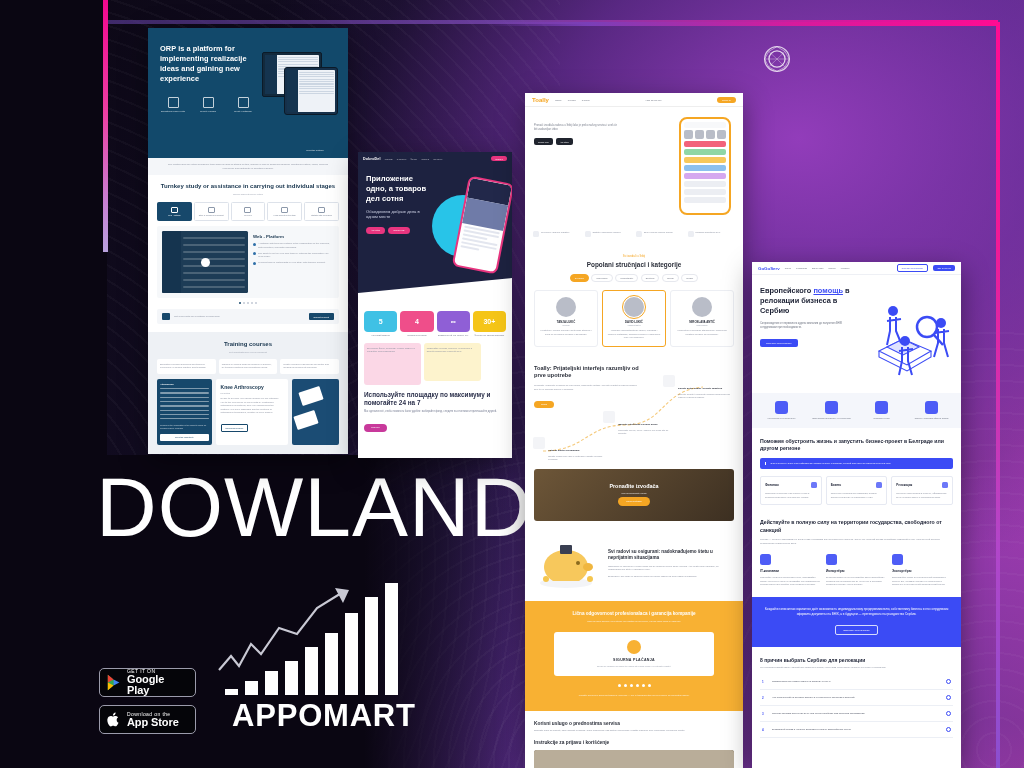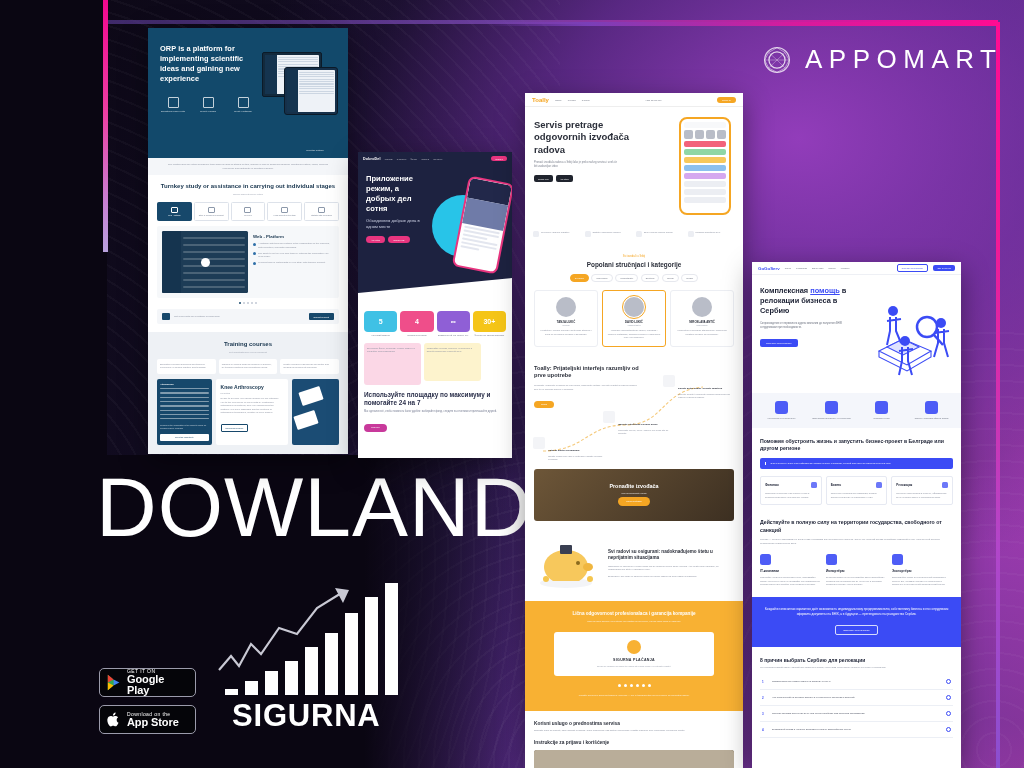--- a/index.html
+++ b/index.html
@@ -305,21 +305,20 @@
 
   <div class="logo">
     <span class="logo-gem">
       <svg viewBox="0 0 32 32" width="30" height="30">
         <circle cx="16" cy="16" r="13.2" fill="none" stroke="rgba(255,255,255,.75)" stroke-width="1.3"></circle>
         <circle cx="16" cy="16" r="8.6" fill="none" stroke="rgba(255,255,255,.8)" stroke-width="1.3"></circle>
         <path d="M16 2.8 L24.5 8 L29 16 L24.5 24.5 L16 29.2 L7.2 24.5 L2.8 16 L7.2 8 Z" fill="none" stroke="rgba(255,255,255,.55)" stroke-width=".9"></path>
         <path d="M7.2 8 L16 16 L24.5 8 M2.8 16 L16 16 L29 16 M7.2 24.5 L16 16 L24.5 24.5" fill="none" stroke="rgba(255,255,255,.45)" stroke-width=".75"></path>
       </svg>
     </span>
-    <span class="logo-text">APPOMART</span>
   </div>
 
   <div class="title-main">DOWLANDS</div>
 
   <div class="badges">
     <div class="badge">
       <span class="badge-icon">
         <svg viewBox="0 0 20 22" width="16" height="17">
           <path d="M2 1 L13.5 11 L2 21 Z" fill="#34a853"></path>
           <path d="M2 1 L13.5 11 L2 21 Z" fill="none"></path>
@@ -357,25 +356,25 @@
         <i style="height: 14px;"></i>
         <i style="height: 24px;"></i>
         <i style="height: 34px;"></i>
         <i style="height: 48px;"></i>
         <i style="height: 62px;"></i>
         <i style="height: 82px;"></i>
         <i style="height: 98px;"></i>
         <i style="height: 112px;"></i>
       </div>
   </div>
-  <div class="dowlands">SIGURNA</div>
+  <div class="dowlands">APPOMART</div>
 
   <div class="panel p1">
     <div class="p1-hero">
-      <h2>ORP is a platform for implementing scientific ideas and gaining new experience</h2>
+      <h2>ORP is a platform for implementing realizacije ideas and gaining new experience</h2>
       <div class="p1-feats">
         <div class="p1-feat">
             <div class="ic"></div>
             <span>Educational online portal</span>
           </div>
         <div class="p1-feat">
             <div class="ic"></div>
             <span>Remote learning</span>
           </div>
         <div class="p1-feat">
@@ -537,21 +536,21 @@
       <span class="p2-logo">DobroDel</span>
       <span class="mi">Главная</span>
       <span class="mi">О проекте</span>
       <span class="mi">Фонды</span>
       <span class="mi">Новости</span>
       <span class="mi">Контакты</span>
       <span class="pill">Скачать</span>
     </div>
     <div class="p2-hero">
       <div class="p2-circle"></div>
-      <h2>Приложение режим, а добрых дел сотня</h2>
+      <h2>Приложение одно, а товаров дел сотня</h2>
       <p>Объединяем добрые дела в одном месте</p>
       <div class="p2-btns">
         <span class="b">App Store</span>
         <span class="b">Google Play</span>
       </div>
       <div class="p2-phone">
         <div class="top"></div>
           <div class="im"></div>
         <i></i>
           <i></i>
@@ -598,21 +597,20 @@
   <div class="panel p3">
     <div class="p3-nav">
       <span class="p3-logo">Toally</span>
       <span class="mi">Usluge</span>
       <span class="mi">Izvođači</span>
       <span class="mi">O nama</span>
       <span class="mi" style="margin-left:auto">+381 11 000 000</span>
       <span class="pill">Prijavi se</span>
     </div>
     <div class="p3-hero">
-      <h2>Servis pretrage odgovornih izvođača radova</h2>
       <p>Pronaći izvođača radova u Srbiji lako je preko našeg servisa i uvek će biti zadovoljan izbor.</p>
       <div class="p3-stores">
         <span class="sb">Google Play</span>
         <span class="sb">App Store</span>
       </div>
       <div class="p3-phone">
         <div class="hd"></div>
         <div class="av">
             <i></i>
             <i></i>
@@ -766,21 +764,21 @@
       <span class="p4-logo">GoGoServ</span>
       <span class="mi">Услуги</span>
       <span class="mi">О компании</span>
       <span class="mi">Бизнес-виза</span>
       <span class="mi">Отзывы</span>
       <span class="mi">Контакты</span>
       <span class="btn1">Получить консультацию</span>
       <span class="btn2">+381 11 000 000</span>
     </div>
     <div class="p4-hero">
-      <h2><span>Комплексная </span><b>помощь</b><span> в релокации бизнеса в Сербию</span></h2>
+      <h2><span>Европейского </span><b>помощь</b><span> в релокации бизнеса в Сербию</span></h2>
       <p>Сопровождение от первичного аудита компании до получения ВНЖ сотрудниками при необходимости.</p>
       <span class="bt">Получить консультацию</span>
       <div class="p4-illo">
         <svg viewBox="0 0 100 92" width="100" height="92">
           <g stroke="#3b4bf5" stroke-width="1.1" fill="none">
             <path d="M22 62 L46 50 L74 62 L50 76 Z"></path>
             <path d="M22 62 L22 68 L50 82 L74 68 L74 62"></path>
             <path d="M30 58 L46 50 L62 58 L46 66 Z" fill="#dfe3ff"></path>
           </g>
           <circle cx="36" cy="22" r="5" fill="#3b4bf5"></circle>

